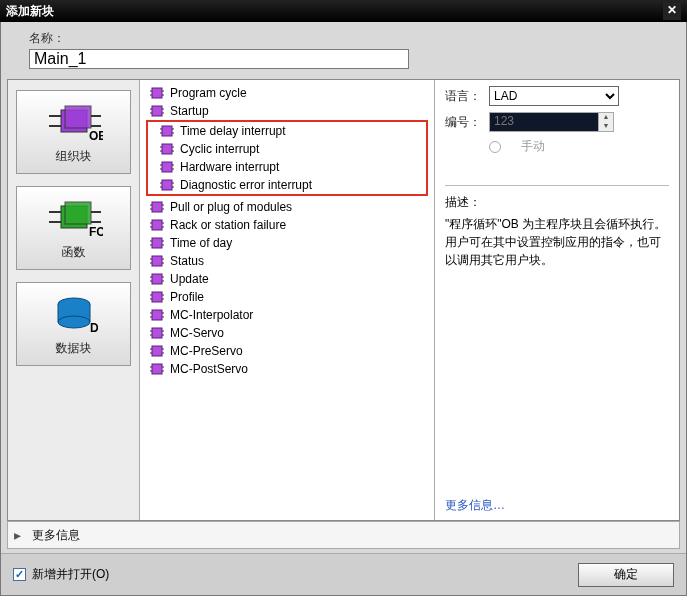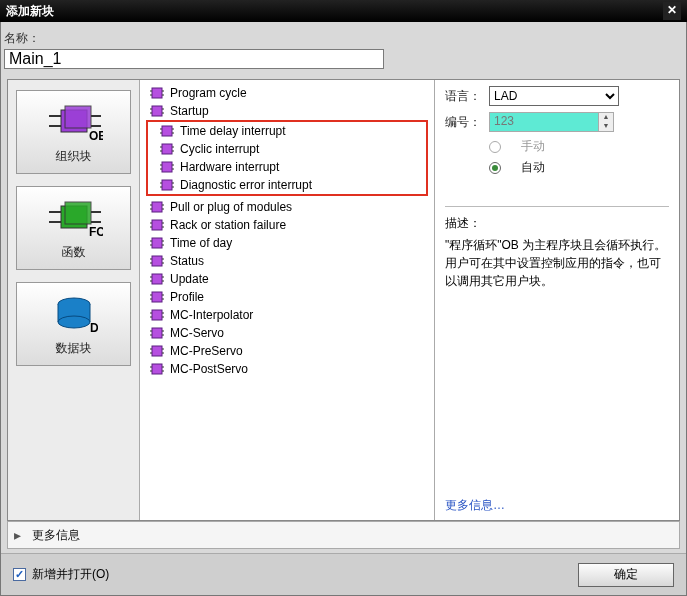--- a/index.html
+++ b/index.html
@@ -4,21 +4,21 @@
 <style>
   * { box-sizing: border-box; margin: 0; padding: 0; font-family: "Microsoft YaHei", Arial, sans-serif; font-size: 12px; }
   body { background: #808080; width: 687px; height: 596px; overflow: hidden; }
 
   .titlebar { height: 22px; background: linear-gradient(#222, #000); color: #fff; display: flex; align-items: center; padding: 0 6px; justify-content: space-between; }
   .titlebar .title { font-weight: bold; }
   .titlebar .close { width: 18px; height: 18px; background: #222; color: #fff; text-align: center; line-height: 16px; font-weight: bold; cursor: pointer; }
 
   .main { background: #d9d9d9; border: 1px solid #777; border-top: none; height: 574px; display: flex; flex-direction: column; }
 
-  .name-area { padding: 8px 16px 4px 3px; }
+  .name-area { padding: 8px 16px 4px 28px; }
   .name-label { color: #333; margin-bottom: 2px; display: block; }
   .name-input { width: 380px; height: 20px; border: 1px solid #7a7a7a; background: #fff; padding: 1px 4px; font-size: 16px; }
 
   .body { flex: 1; display: flex; border: 1px solid #888; margin: 6px 6px 0 6px; background: #e5e5e5; overflow: hidden; }
 
   .sidebar { width: 132px; border-right: 1px solid #aaa; background: #ececec; padding: 10px 8px; display: flex; flex-direction: column; gap: 12px; }
   .sidebtn { border: 1px solid #999; background: linear-gradient(#fff, #dcdcdc); height: 84px; display: flex; flex-direction: column; align-items: center; justify-content: center; gap: 4px; cursor: pointer; }
   .sidebtn.selected { background: linear-gradient(#e0ecff, #b8d0f0); border-color: #5a80c0; }
   .sidebtn .iconwrap { width: 64px; height: 44px; display: flex; align-items: center; justify-content: center; }
   .sidebtn .lbl { color: #222; }
@@ -27,21 +27,21 @@
   .item { display: flex; align-items: center; gap: 6px; padding: 2px 10px; color: #000; cursor: pointer; white-space: nowrap; }
   .item .iicon { width: 14px; height: 12px; display: inline-block; }
   .highlight-box { border: 2px solid #e03020; margin: 0 6px 2px 6px; }
   .highlight-box .item { padding-left: 12px; }
 
   .right { width: 244px; background: #fff; padding: 6px 10px; display: flex; flex-direction: column; }
   .formrow { display: flex; align-items: center; margin-bottom: 6px; }
   .formrow .flabel { width: 44px; color: #222; }
   .formrow .flabel::after { content: "："; }
   select { width: 130px; height: 20px; border: 1px solid #666; background: #fff; font-size: 12px; }
-  .numbox { width: 110px; height: 20px; border: 1px solid #aaa; background: #5eead4; color: #777; padding: 1px 4px; }
+  .numbox { width: 110px; height: 20px; border: 1px solid #aaa; background: #0f172a; color: #777; padding: 1px 4px; }
   .spin { width: 15px; height: 20px; border: 1px solid #aaa; border-left: none; background: #eee; display: flex; flex-direction: column; }
   .spin div { flex: 1; text-align: center; font-size: 7px; line-height: 8px; color: #555; }
   .radio-row { display: flex; align-items: center; gap: 20px; margin-left: 44px; margin-bottom: 4px; color: #222; }
   .radio-row.disabled { color: #9a9a9a; }
   .radio { width: 12px; height: 12px; border: 1px solid #666; border-radius: 50%; display: inline-flex; align-items: center; justify-content: center; }
   .radio .dot { width: 6px; height: 6px; background: #3a8a3a; border-radius: 50%; }
   .radio.disabled { border-color: #aaa; }
   .sep { border-top: 1px solid #bbb; margin: 26px 0 8px; }
   .desc-label { color: #000; margin-bottom: 4px; }
   .desc-text { color: #000; line-height: 1.5; }
@@ -293,26 +293,20 @@
         <span class="numbox">123</span>
         <span class="spin">
             <div>▲</div>
             <div>▼</div>
           </span>
       </div>
       <div class="radio-row disabled">
         <span class="radio disabled"></span>
         <span>手动</span>
       </div>
-      <div class="radio-row">
-        <span class="radio">
-            <span class="dot"></span>
-          </span>
-        <span>自动</span>
-      </div>
 
       <div class="sep"></div>
       <div class="desc-label">描述：</div>
       <div class="desc-text">"程序循环"OB 为主程序块且会循环执行。用户可在其中设置控制应用的指令，也可以调用其它用户块。</div>
 
       <div class="morelink">更多信息…</div>
     </div>
   </div>
 
   <div class="moreinfo-bar">

